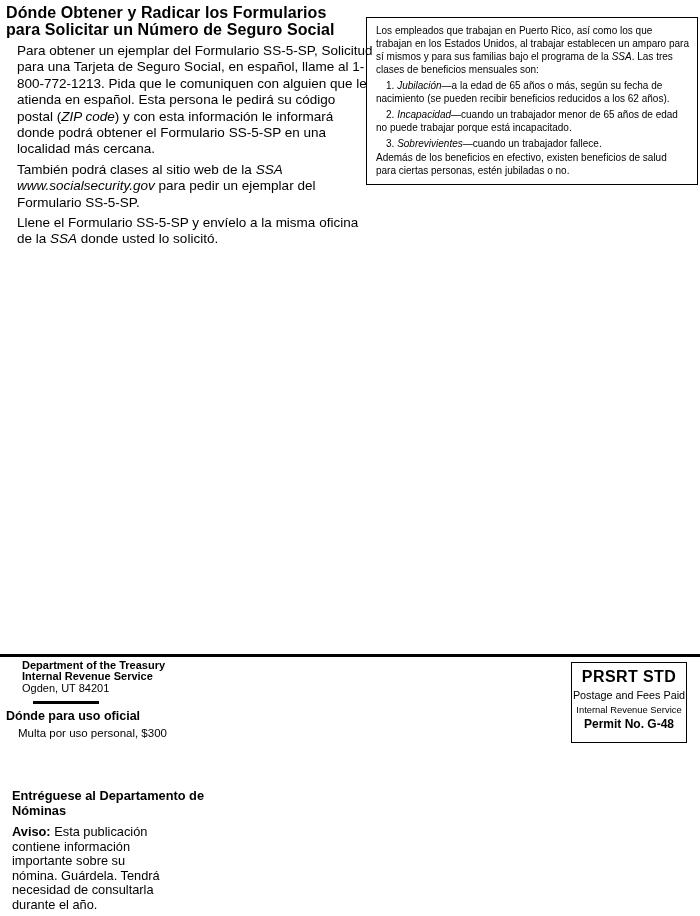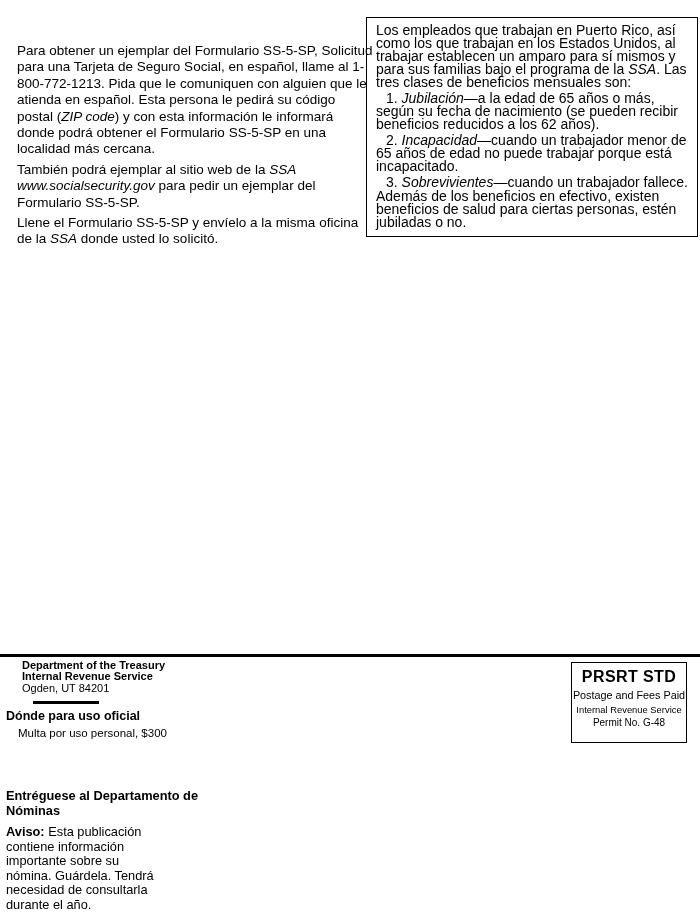--- a/index.html
+++ b/index.html
@@ -20,57 +20,58 @@
     position:absolute; left:6px; top:43px; width:356px;
     font-size:13.5px; line-height:16.4px;margin-left:11px;
   }
   .main-col p { margin:0 0 4px 0; }
 
   
   .benefits-box {
     position:absolute; left:366px; top:17px; width:332px;
     box-sizing:border-box; border:1.5px solid #000000;
     padding:6px 8px 7px 9px;
-    font-size:14px; line-height:13px;
+    font-size:10px; line-height:13px;
   }
   .benefits-box p { margin:0; }
   .box-item { margin-top:3px !important; text-indent:10px; }
   .box-outro { margin-top:1px !important; }
 
   
   .rule-full { position:absolute; left:0; top:654px; width:700px; height:3px; background:#000000; }
   .sender { position:absolute; left:22px; top:660px; font-size:11px; line-height:11.3px; }
   .bold { font-weight:700; }
   .rule-short { position:absolute; left:33px; top:701px; width:66px; height:3px; background:#000000; }
   .official { position:absolute; left:6px; top:709px; font-size:12.5px; font-weight:700; }
   .penalty  { position:absolute; left:6px; top:727px; font-size:11.5px;margin-left:12px; }
 
   .permit-box {
     position:absolute; left:571px; top:662px; width:116px; height:81px;
     box-sizing:border-box; border:1.5px solid #000000; text-align:center;
   }
   .permit-l1 { font-size:16px;  font-weight:700; margin-top:5px; letter-spacing:0.4px; }
   .permit-l2 { font-size:10.8px; margin-top:3px; }
   .permit-l3 { font-size:9.4px;  margin-top:3px; }
-  .permit-l4 { font-size:10px; font-weight:400; margin-top:2px; }
+  .permit-l4 { font-size:12px; font-weight:700; margin-top:2px; }
 
   
-  .delivery { position:absolute; left:6px; top:788px; }
+  .delivery { position:absolute; left:12px; top:788px; }
   .delivery-heading { width:196px; font-size:12.8px; line-height:15px; font-weight:700; }
   .aviso { margin:7px 0 0 0; width:162px; font-size:12.8px; line-height:14.6px; }
 </style>
 </head>
 <body>
 
 <div class="page">
 
+  <h1 class="heading">Dónde Obtener y Radicar los Formularios para Solicitar un Número de Seguro Social</h1>
 
   <div class="main-col">
     <p><span>Para obtener un ejemplar del Formulario SS-5-SP, Solicitud para una Tarjeta de Seguro Social, en español, llame al 1-800-772-1213. Pida que le comuniquen con alguien que le atienda en español. Esta persona le pedirá su código postal (</span><em>ZIP code</em><span>) y con esta información le informará donde podrá obtener el Formulario SS-5-SP en una localidad más cercana.</span></p>
-    <p><span>También podrá ejemplar al sitio web de la </span><em>SSA</em><span> </span><em>www.socialsecurity.gov</em><span> para pedir un ejemplar del Formulario SS-5-SP.</span></p>
+    <p><span>También podrá clases al sitio web de la </span><em>SSA</em><span> </span><em>www.socialsecurity.gov</em><span> para pedir un ejemplar del Formulario SS-5-SP.</span></p>
     <p><span>Llene el Formulario SS-5-SP y envíelo a la misma oficina de la </span><em>SSA</em><span> donde usted lo solicitó.</span></p>
   </div>
 
   <div class="benefits-box">
     <p><span>Los empleados que trabajan en Puerto Rico, así como los que trabajan en los Estados Unidos, al trabajar establecen un amparo para sí mismos y para sus familias bajo el programa de la </span><em>SSA</em><span>. Las tres clases de beneficios mensuales son:</span></p>
     <p class="box-item"><span>1. </span><em>Jubilación</em><span>—a la edad de 65 años o más, según su fecha de nacimiento (se pueden recibir beneficios reducidos a los 62 años).</span></p>
     <p class="box-item"><span>2. </span><em>Incapacidad</em><span>—cuando un trabajador menor de 65 años de edad no puede trabajar porque está incapacitado.</span></p>
     <p class="box-item"><span>3. </span><em>Sobrevivientes</em><span>—cuando un trabajador fallece.</span></p>
     <p class="box-outro">Además de los beneficios en efectivo, existen beneficios de salud para ciertas personas, estén jubiladas o no.</p>
   </div>

